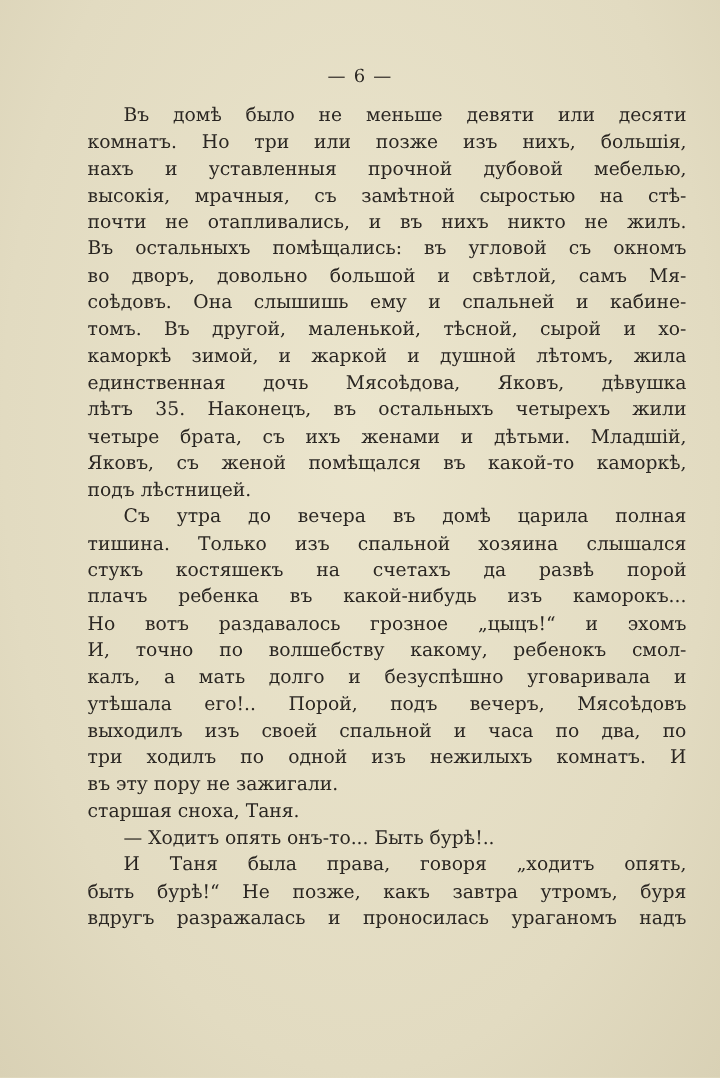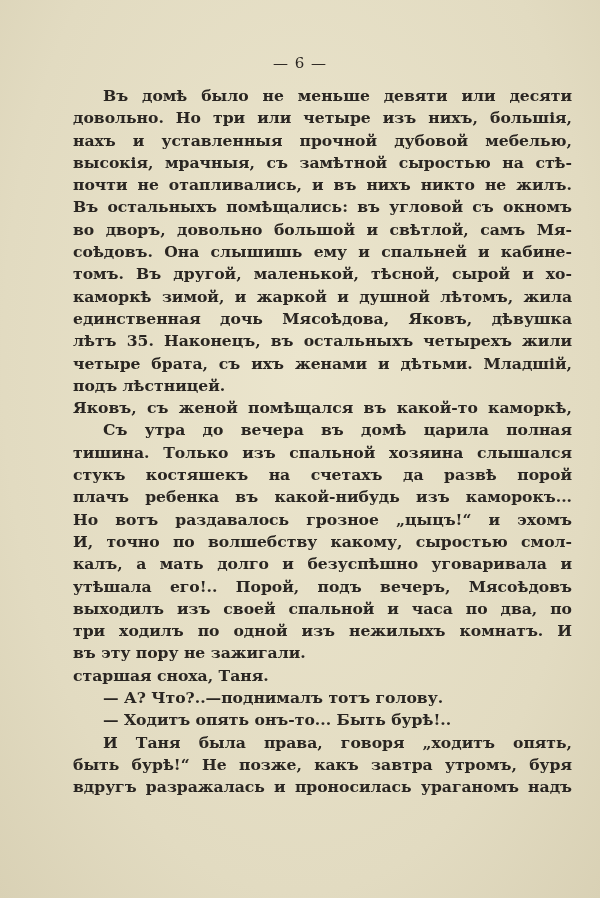--- a/index.html
+++ b/index.html
@@ -10,62 +10,61 @@
     font-family: "DejaVu Serif", "Liberation Serif", serif;
     color: #2a2622;
   }
   .page { position: relative; width: 600px; height: 898px; }
   .page-number {
     position: absolute; top: 54px; left: 0; width: 600px;
     text-align: center; font-size: 15px; letter-spacing: 1px;
   }
   .text-block {
     position: absolute; left: 73px; top: 85px; width: 499px;
-    font-size: 15.6px; line-height: 22.3px; font-weight: bold;
+    font-size: 15.6px; line-height: 22.3px;
   }
   .line {
     display: block; white-space: nowrap;
     text-align: justify; text-align-last: justify;
     height: 22.3px;
   }
   .line.last { text-align-last: left; }
   .line.indent { padding-left: 30px; }
 </style>
 </head>
 <body>
 
 <div class="page">
   <div class="page-number">— 6 —</div>
   <div class="text-block" id="text-block">
       <span class="line indent">Въ домѣ было не меньше девяти или десяти</span>
-      <span class="line">довольно. Но три или четыре изъ нихъ, большія,</span>
+      <span class="line">комнатъ. Но три или позже изъ нихъ, большія,</span>
       <span class="line">нахъ и уставленныя прочной дубовой мебелью,</span>
       <span class="line">высокія, мрачныя, съ замѣтной сыростью на стѣ-</span>
       <span class="line">почти не отапливались, и въ нихъ никто не жилъ.</span>
       <span class="line">Въ остальныхъ помѣщались: въ угловой съ окномъ</span>
       <span class="line">во дворъ, довольно большой и свѣтлой, самъ Мя-</span>
       <span class="line">соѣдовъ. Она слышишь ему и спальней и кабине-</span>
       <span class="line">томъ. Въ другой, маленькой, тѣсной, сырой и хо-</span>
       <span class="line">каморкѣ зимой, и жаркой и душной лѣтомъ, жила</span>
       <span class="line">единственная дочь Мясоѣдова, Яковъ, дѣвушка</span>
       <span class="line">лѣтъ 35. Наконецъ, въ остальныхъ четырехъ жили</span>
       <span class="line">четыре брата, съ ихъ женами и дѣтьми. Младшій,</span>
+      <span class="line">Яковъ, съ женой помѣщался въ какой-то каморкѣ,</span>
       <span class="line last">подъ лѣстницей.</span>
-      <span class="line">Яковъ, съ женой помѣщался въ какой-то каморкѣ,</span>
       <span class="line indent">Съ утра до вечера въ домѣ царила полная</span>
       <span class="line">тишина. Только изъ спальной хозяина слышался</span>
       <span class="line">стукъ костяшекъ на счетахъ да развѣ порой</span>
       <span class="line">плачъ ребенка въ какой-нибудь изъ каморокъ...</span>
       <span class="line">Но вотъ раздавалось грозное „цыцъ!“ и эхомъ</span>
-      <span class="line">И, точно по волшебству какому, сыростью смол-</span>
+      <span class="line">И, точно по волшебству какому, ребенокъ смол-</span>
       <span class="line">калъ, а мать долго и безуспѣшно уговаривала и</span>
       <span class="line">утѣшала его!.. Порой, подъ вечеръ, Мясоѣдовъ</span>
       <span class="line">выходилъ изъ своей спальной и часа по два, по</span>
       <span class="line">три ходилъ по одной изъ нежилыхъ комнатъ. И</span>
       <span class="line last">въ эту пору не зажигали.</span>
       <span class="line last">старшая сноха, Таня.</span>
-      <span class="line indent last">— А? Что?..—поднималъ тотъ голову.</span>
       <span class="line indent last">— Ходитъ опять онъ-то... Быть бурѣ!..</span>
       <span class="line indent">И Таня была права, говоря „ходитъ опять,</span>
       <span class="line">быть бурѣ!“ Не позже, какъ завтра утромъ, буря</span>
       <span class="line">вдругъ разражалась и проносилась ураганомъ надъ</span>
     </div>
 </div>
 
 </body></html>

